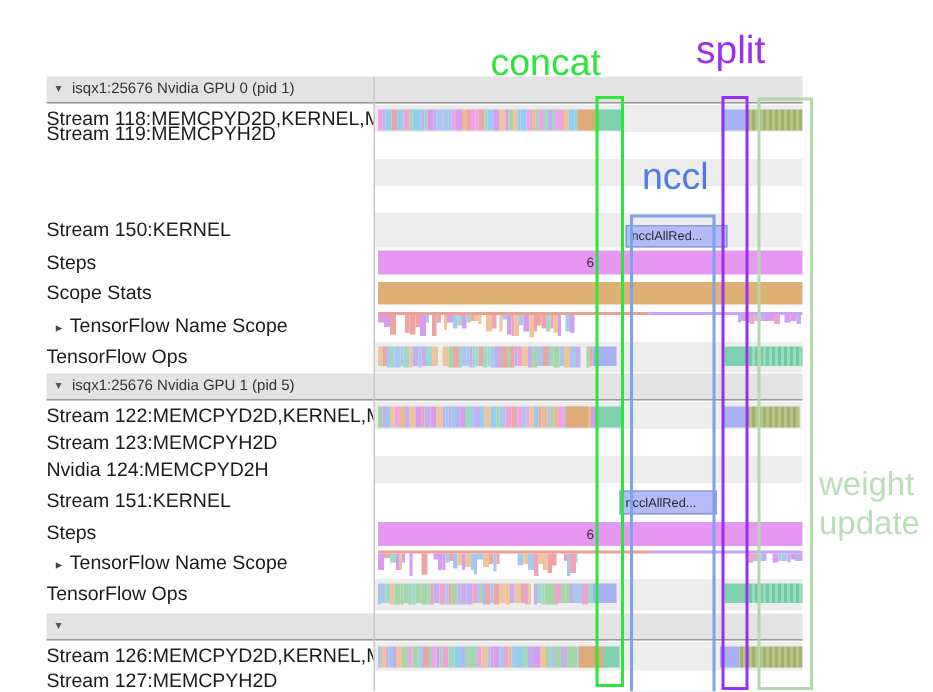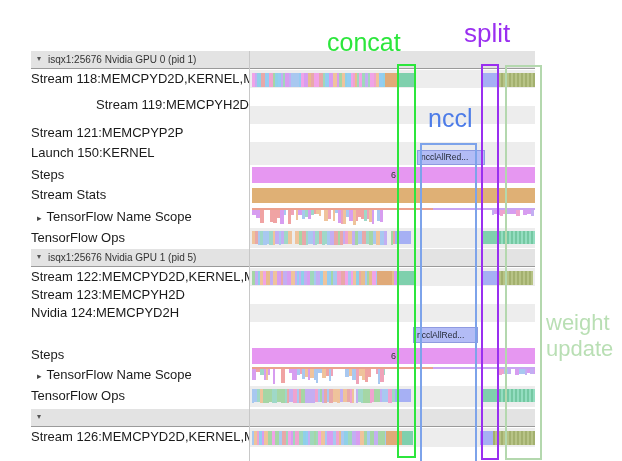--- a/index.html
+++ b/index.html
@@ -87,35 +87,34 @@
       <div style="position: absolute; left: 368px; top: 73px; width: 2px; height: 14px; background: rgb(159, 216, 187);"></div>
       <div style="position: absolute; left: 370px; top: 73px; width: 4px; height: 14px; background: rgb(240, 163, 232);"></div>
       <div style="position: absolute; left: 374px; top: 73px; width: 2px; height: 14px; background: rgb(239, 163, 207);"></div>
       <div style="position: absolute; left: 376px; top: 73px; width: 3px; height: 14px; background: rgb(239, 195, 155);"></div>
       <div style="position: absolute; left: 379px; top: 73px; width: 4px; height: 14px; background: rgb(147, 205, 242);"></div>
       <div style="position: absolute; left: 383px; top: 73px; width: 2px; height: 14px; background: rgb(143, 208, 232);"></div>
       <div style="position: absolute; left: 385px; top: 73px; width: 12px; height: 14px; background: rgb(224, 170, 120);"></div>
       <div style="position: absolute; left: 397px; top: 73px; width: 17px; height: 14px; background: rgb(127, 208, 173);"></div>
       <div style="position: absolute; left: 481px; top: 73px; width: 16px; height: 14px; background: rgb(166, 176, 244);"></div>
       <div style="position: absolute; left: 497px; top: 73px; width: 38px; height: 14px; background: repeating-linear-gradient(90deg, rgb(163, 176, 110) 0px, rgb(163, 176, 110) 2px, rgb(183, 195, 134) 2px, rgb(183, 195, 134) 4px);"></div>
-      <div class="row-label" style="position: absolute; left: 31px; top: 96px; height: 18px; line-height: 17px; text-align: right;">Stream 119:MEMCPYH2D</div>
+      <div class="row-label" style="position: absolute; left: 31px; top: 80px; height: 18px; line-height: 17px;">Stream 119:MEMCPYH2D</div>
       <div style="position: absolute; left: 250px; top: 88px; width: 285px; height: 18px; pointer-events: none;"></div>
       <div class="row-bg" style="position: absolute; left: 250px; top: 106px; height: 18px; background: rgb(237, 237, 237);"></div>
       <div style="position: absolute; left: 250px; top: 106px; width: 285px; height: 18px; pointer-events: none;"></div>
-      <div class="row-label" style="position: absolute; left: 31px; top: 124px; height: 18px; line-height: 17px;">Stream 121:MEMCPYP2P</div>
       <div style="position: absolute; left: 250px; top: 124px; width: 285px; height: 18px; pointer-events: none;"></div>
       <div class="row-bg" style="position: absolute; left: 250px; top: 142px; height: 23px; background: rgb(237, 237, 237);"></div>
-      <div class="row-label" style="position: absolute; left: 31px; top: 142px; height: 23px; line-height: 22px;">Launch 150:KERNEL</div>
+      <div class="row-label" style="position: absolute; left: 31px; top: 142px; height: 23px; line-height: 22px;">Stream 150:KERNEL</div>
       <div style="position: absolute; left: 250px; top: 142px; width: 285px; height: 23px; pointer-events: none;"></div>
       <div class="evbox" style="position: absolute; left: 417px; top: 150px; width: 68px; height: 15px; background: rgb(179, 188, 246); border: 1px solid rgb(142, 154, 224); box-sizing: border-box; line-height: 13px; padding-left: 3px;">ncclAllRed...</div>
       <div class="row-label" style="position: absolute; left: 31px; top: 165px; height: 20px; line-height: 19px;">Steps</div>
       <div style="position: absolute; left: 250px; top: 165px; width: 285px; height: 20px; pointer-events: none;"></div>
       <div class="steps-bar" style="position: absolute; left: 252px; top: 167px; width: 283px; height: 16px; background: rgb(230, 151, 241);"></div>
       <div class="steps-num" style="position: absolute; left: 388px; top: 170px; width: 8px; text-align: right;">6</div>
-      <div class="row-label" style="position: absolute; left: 31px; top: 185px; height: 21px; line-height: 20px;">Stream Stats</div>
+      <div class="row-label" style="position: absolute; left: 31px; top: 185px; height: 21px; line-height: 20px;">Scope Stats</div>
       <div style="position: absolute; left: 250px; top: 185px; width: 285px; height: 21px; pointer-events: none;"></div>
       <div class="launch-bar" style="position: absolute; left: 252px; top: 188px; width: 283px; height: 15px; background: rgb(223, 176, 117);"></div>
       <div class="row-label" style="position: absolute; left: 37px; top: 206px; height: 22px; line-height: 21px;"><span class="tri">▸</span>TensorFlow Name Scope</div>
       <div style="position: absolute; left: 250px; top: 206px; width: 285px; height: 22px; pointer-events: none;"></div>
       <div style="position: absolute; left: 252px; top: 208px; width: 181px; height: 2px; background: rgb(235, 161, 143);"></div>
       <div style="position: absolute; left: 433px; top: 208px; width: 102px; height: 2px; background: rgb(201, 164, 242);"></div>
       <div style="position: absolute; left: 252px; top: 210px; width: 4px; height: 4.75915px; background: rgb(215, 157, 240);"></div>
       <div style="position: absolute; left: 256px; top: 210px; width: 4px; height: 7.67572px; background: rgb(215, 157, 240);"></div>
       <div style="position: absolute; left: 260px; top: 210px; width: 4px; height: 13.3138px; background: rgb(240, 163, 163);"></div>
       <div style="position: absolute; left: 270px; top: 210px; width: 3px; height: 12.1296px; background: rgb(240, 163, 163);"></div>
@@ -276,20 +275,21 @@
       <div style="position: absolute; left: 398px; top: 271px; width: 1px; height: 14px; background: rgb(143, 208, 232);"></div>
       <div style="position: absolute; left: 377px; top: 271px; width: 15px; height: 14px; background: rgb(224, 170, 120);"></div>
       <div style="position: absolute; left: 399px; top: 271px; width: 15px; height: 14px; background: rgb(127, 208, 173);"></div>
       <div style="position: absolute; left: 482px; top: 271px; width: 15px; height: 14px; background: rgb(166, 176, 244);"></div>
       <div style="position: absolute; left: 497px; top: 271px; width: 36px; height: 14px; background: repeating-linear-gradient(90deg, rgb(163, 176, 110) 0px, rgb(163, 176, 110) 2px, rgb(183, 195, 134) 2px, rgb(183, 195, 134) 4px);"></div>
       <div class="row-label" style="position: absolute; left: 31px; top: 286px; height: 18px; line-height: 17px;">Stream 123:MEMCPYH2D</div>
       <div style="position: absolute; left: 250px; top: 286px; width: 285px; height: 18px; pointer-events: none;"></div>
       <div class="row-bg" style="position: absolute; left: 250px; top: 304px; height: 18px; background: rgb(237, 237, 237);"></div>
       <div class="row-label" style="position: absolute; left: 31px; top: 304px; height: 18px; line-height: 17px;">Nvidia 124:MEMCPYD2H</div>
       <div style="position: absolute; left: 250px; top: 304px; width: 285px; height: 18px; pointer-events: none;"></div>
+      <div class="row-label" style="position: absolute; left: 31px; top: 322px; height: 24px; line-height: 23px;">Stream 151:KERNEL</div>
       <div style="position: absolute; left: 250px; top: 322px; width: 285px; height: 24px; pointer-events: none;"></div>
       <div class="evbox" style="position: absolute; left: 413px; top: 327px; width: 65px; height: 16px; background: rgb(179, 188, 246); border: 1px solid rgb(142, 154, 224); box-sizing: border-box; line-height: 14px; padding-left: 3px;">ncclAllRed...</div>
       <div class="row-label" style="position: absolute; left: 31px; top: 346px; height: 19px; line-height: 18px;">Steps</div>
       <div style="position: absolute; left: 250px; top: 346px; width: 285px; height: 19px; pointer-events: none;"></div>
       <div class="steps-bar" style="position: absolute; left: 252px; top: 348px; width: 283px; height: 16px; background: rgb(230, 151, 241);"></div>
       <div class="steps-num" style="position: absolute; left: 388px; top: 351px; width: 8px; text-align: right;">6</div>
       <div class="row-label" style="position: absolute; left: 37px; top: 365px; height: 21px; line-height: 20px;"><span class="tri">▸</span>TensorFlow Name Scope</div>
       <div style="position: absolute; left: 250px; top: 365px; width: 285px; height: 21px; pointer-events: none;"></div>
       <div style="position: absolute; left: 252px; top: 367px; width: 181px; height: 2px; background: rgb(235, 161, 143);"></div>
       <div style="position: absolute; left: 433px; top: 367px; width: 102px; height: 2px; background: rgb(201, 164, 242);"></div>
@@ -447,20 +447,21 @@
       <div style="position: absolute; left: 385px; top: 431px; width: 3px; height: 14px; background: rgb(168, 200, 240);"></div>
       <div style="position: absolute; left: 388px; top: 431px; width: 4px; height: 14px; background: rgb(232, 188, 142);"></div>
       <div style="position: absolute; left: 392px; top: 431px; width: 2px; height: 14px; background: rgb(232, 168, 168);"></div>
       <div style="position: absolute; left: 394px; top: 431px; width: 2px; height: 14px; background: rgb(168, 200, 240);"></div>
       <div style="position: absolute; left: 396px; top: 431px; width: 4px; height: 14px; background: rgb(159, 216, 187);"></div>
       <div style="position: absolute; left: 400px; top: 431px; width: 2px; height: 14px; background: rgb(159, 216, 187);"></div>
       <div style="position: absolute; left: 386px; top: 431px; width: 16px; height: 14px; background: rgb(224, 170, 120);"></div>
       <div style="position: absolute; left: 402px; top: 431px; width: 11px; height: 14px; background: rgb(127, 208, 173);"></div>
       <div style="position: absolute; left: 480px; top: 431px; width: 13px; height: 14px; background: rgb(166, 176, 244);"></div>
       <div style="position: absolute; left: 493px; top: 431px; width: 42px; height: 14px; background: repeating-linear-gradient(90deg, rgb(163, 176, 110) 0px, rgb(163, 176, 110) 2px, rgb(183, 195, 134) 2px, rgb(183, 195, 134) 4px);"></div>
+      <div class="row-label" style="position: absolute; left: 31px; top: 447px; height: 15px; line-height: 14px;">Stream 127:MEMCPYH2D</div>
       <div style="position: absolute; left: 250px; top: 447px; width: 285px; height: 15px; pointer-events: none;"></div>
     </div>
   <div id="col-sep" class="abs"></div>
 
   <div class="ann-rect" id="ann-concat-box" style="border: 2px solid rgb(44, 230, 60);"></div>
   <div class="ann-rect" id="ann-split-box" style="border: 2px solid rgb(154, 47, 240);"></div>
   <div class="ann-rect" id="ann-weight-box" style="border: 2px solid rgb(180, 216, 174);"></div>
   <div class="ann-rect" id="ann-nccl-box" style="border: 2px solid rgb(125, 163, 234);"></div>
 
   <div class="ann-text" id="ann-concat-label" style="color: rgb(44, 230, 60);">concat</div>

